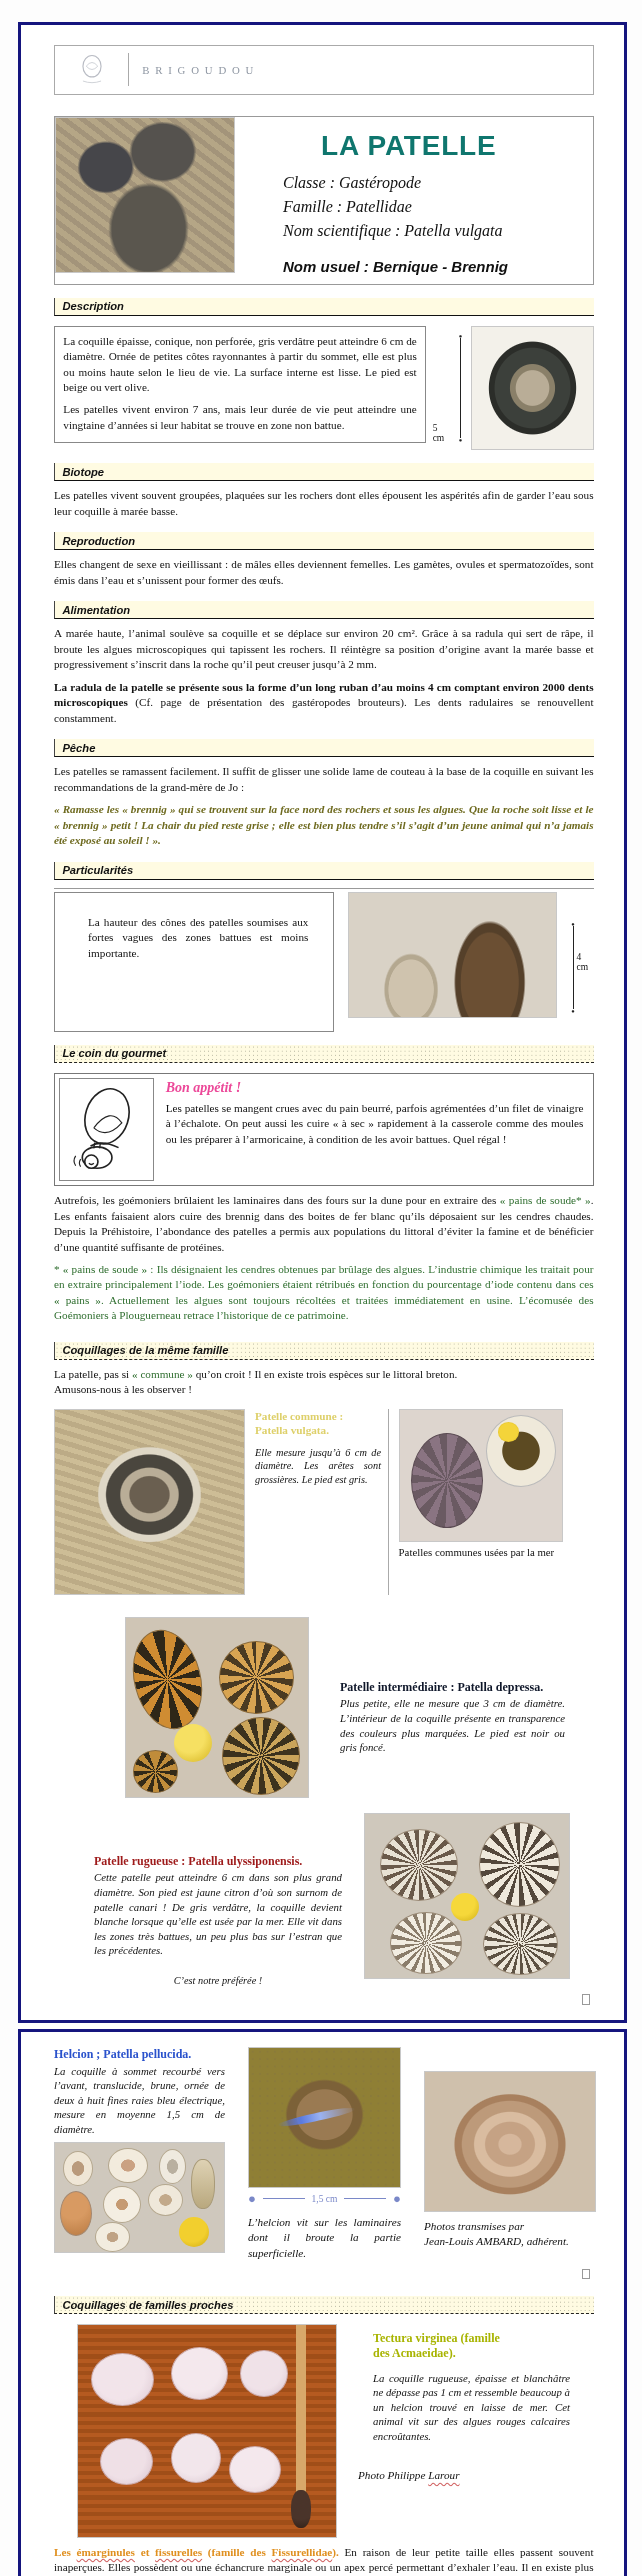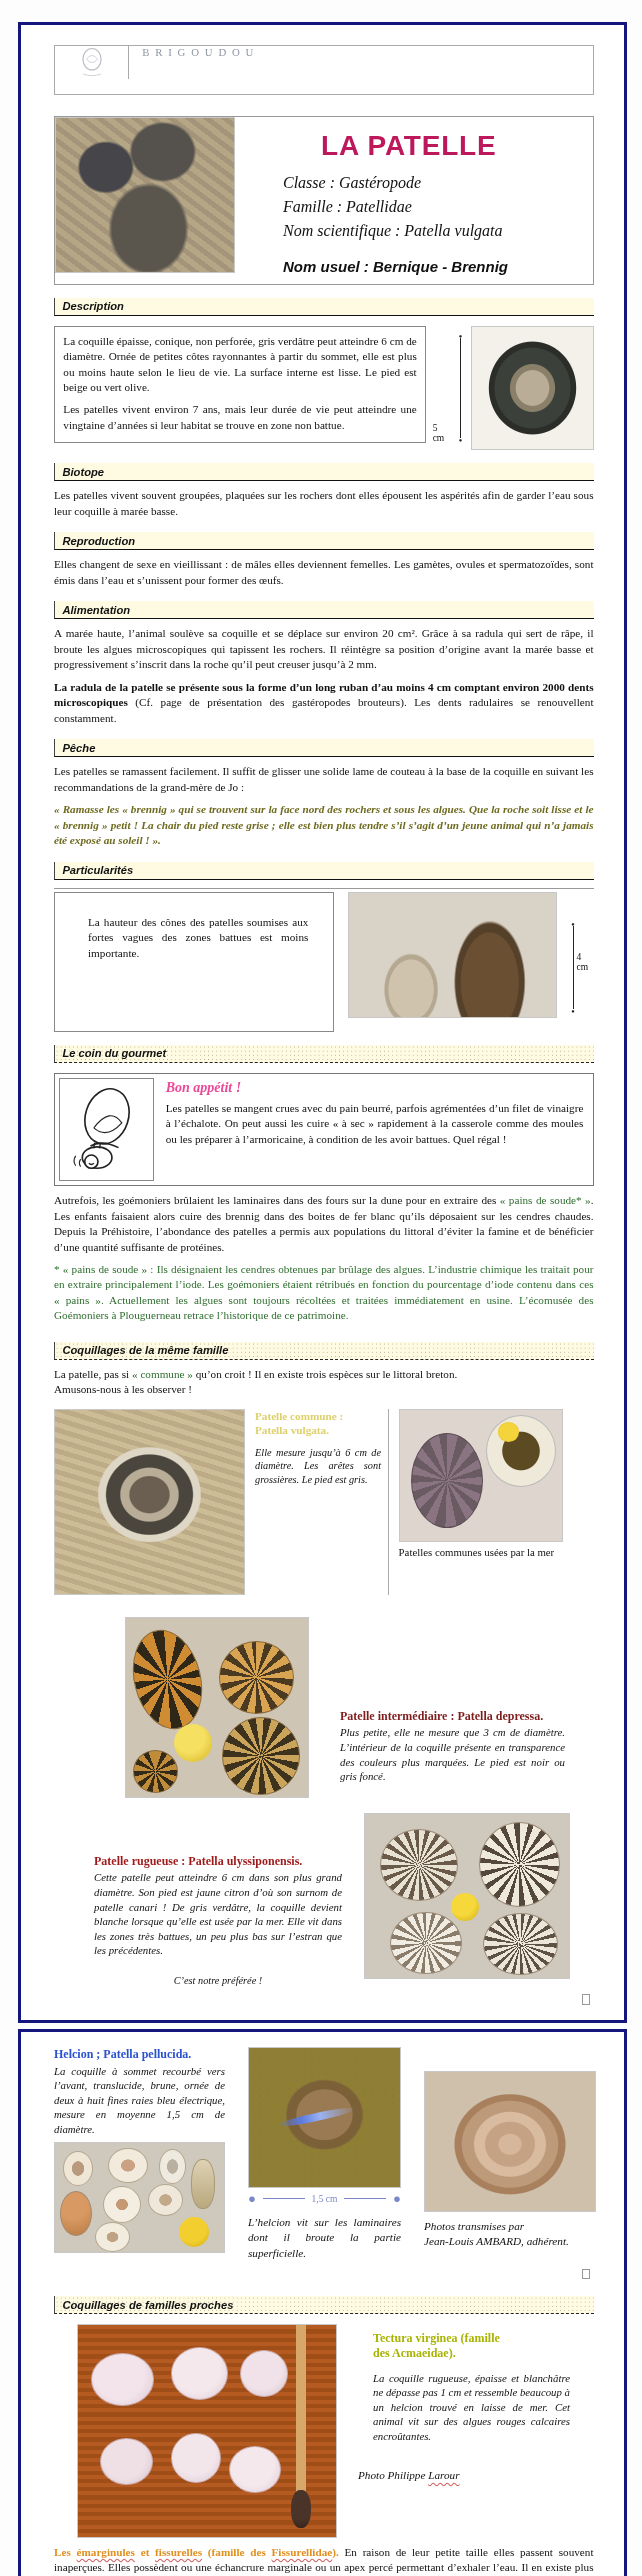--- a/index.html
+++ b/index.html
@@ -16,30 +16,30 @@
          background-image:radial-gradient(#9f9f8a 0.7px, transparent 0.7px);
          background-size:4.1px 4.1px; border-bottom:1.7px dashed #222; }
 
   .p { margin:7px 0 0; text-align:justify; font-size:11.2px; line-height:1.38; }
   .bold { font-weight:bold; }
   .green { color:#2f6e2f; }
   .quote { color:#6e6a1f; font-weight:bold; font-style:italic; }
   .sp { text-decoration-line:underline; text-decoration-style:wavy; text-decoration-color:#d06060; text-underline-offset:1.7px; }
 
   
-  .brandbox { border:0.8px solid #aaa; height:48px; display:flex; align-items:flex-start; }
+  .brandbox { border:0.8px solid #aaa; height:48px; display:flex; align-items:center; }
   .logo-cell { width:73px; border-right:0.8px solid #aaa; display:flex; align-items:center; justify-content:center; }
   .brand-cell { display:flex; align-items:center; padding-left:13.2px;
                 font-size:10.8px; color:#8f97a3; letter-spacing:5.8px; }
 
   
   .titleblock { border:0.8px solid #999; margin-top:21.5px; display:flex; }
   .title-right { flex:1; padding:13.2px 0 8.3px 48px; }
   .main-title { font-family:"Liberation Sans", sans-serif; font-weight:bold; font-size:28px;
-                color:#be185d; letter-spacing:0.8px; text-align:center; margin-right:58px; }
+                color:#0f766e; letter-spacing:0.8px; text-align:center; margin-right:58px; }
   .taxo { font-style:italic; font-size:16px; margin-top:2.5px; line-height:1.35; }
   .taxo-wrap { margin-top:10px; }
   .nom-usuel { font-family:"Liberation Sans", sans-serif; font-weight:bold; font-style:italic;
                font-size:15px; margin-top:16.5px; }
 
   
   .ph { border:0.8px solid #c8c8c8; position:relative; overflow:hidden; flex-shrink:0; }
   .shell { position:absolute; border-radius:50%; }
 
   .ph-rock { width:178px; height:154px;
@@ -104,21 +104,21 @@
 
   .row1 { display:flex; gap:10px; margin-top:11.6px; }
   .v-col { width:126px; border-right:0.8px solid #aaa; padding-right:6.6px; }
   .v-title { color:#ded06a; font-weight:bold; font-size:11.2px; line-height:1.25; }
   .small-it { font-style:italic; font-size:10.3px; line-height:1.35; text-align:justify; margin-top:8.3px; }
   .cap { font-size:10.8px; margin-top:3.3px; }
 
   .row2 { display:flex; gap:31px; margin-top:21.5px; padding-left:71px; }
   .row2 .txt { width:225px; padding-top:63px; }
   .sp-title { font-weight:bold; font-size:12px; }
-  .t-depressa { color:#7f1d1d;margin-top:29px; }
+  .t-depressa { color:#0f172a; }
   .t-rugueuse { color:#9e1a1a; }
   .t-helcion { color:#2a52cc; }
   .t-tectura { color:#a8b400; }
   .t-orange { color:#e09020; font-weight:bold; }
 
   .row3 { display:flex; gap:21.5px; margin-top:15px; padding-left:40px; }
   .row3 .txt { width:248px; padding-top:41px; }
 
   .anchor { width:6.6px; height:8.3px; border:0.8px solid #999; display:inline-block; }
   .anchor-row { text-align:right; padding-right:3.3px; margin-top:5px; }

